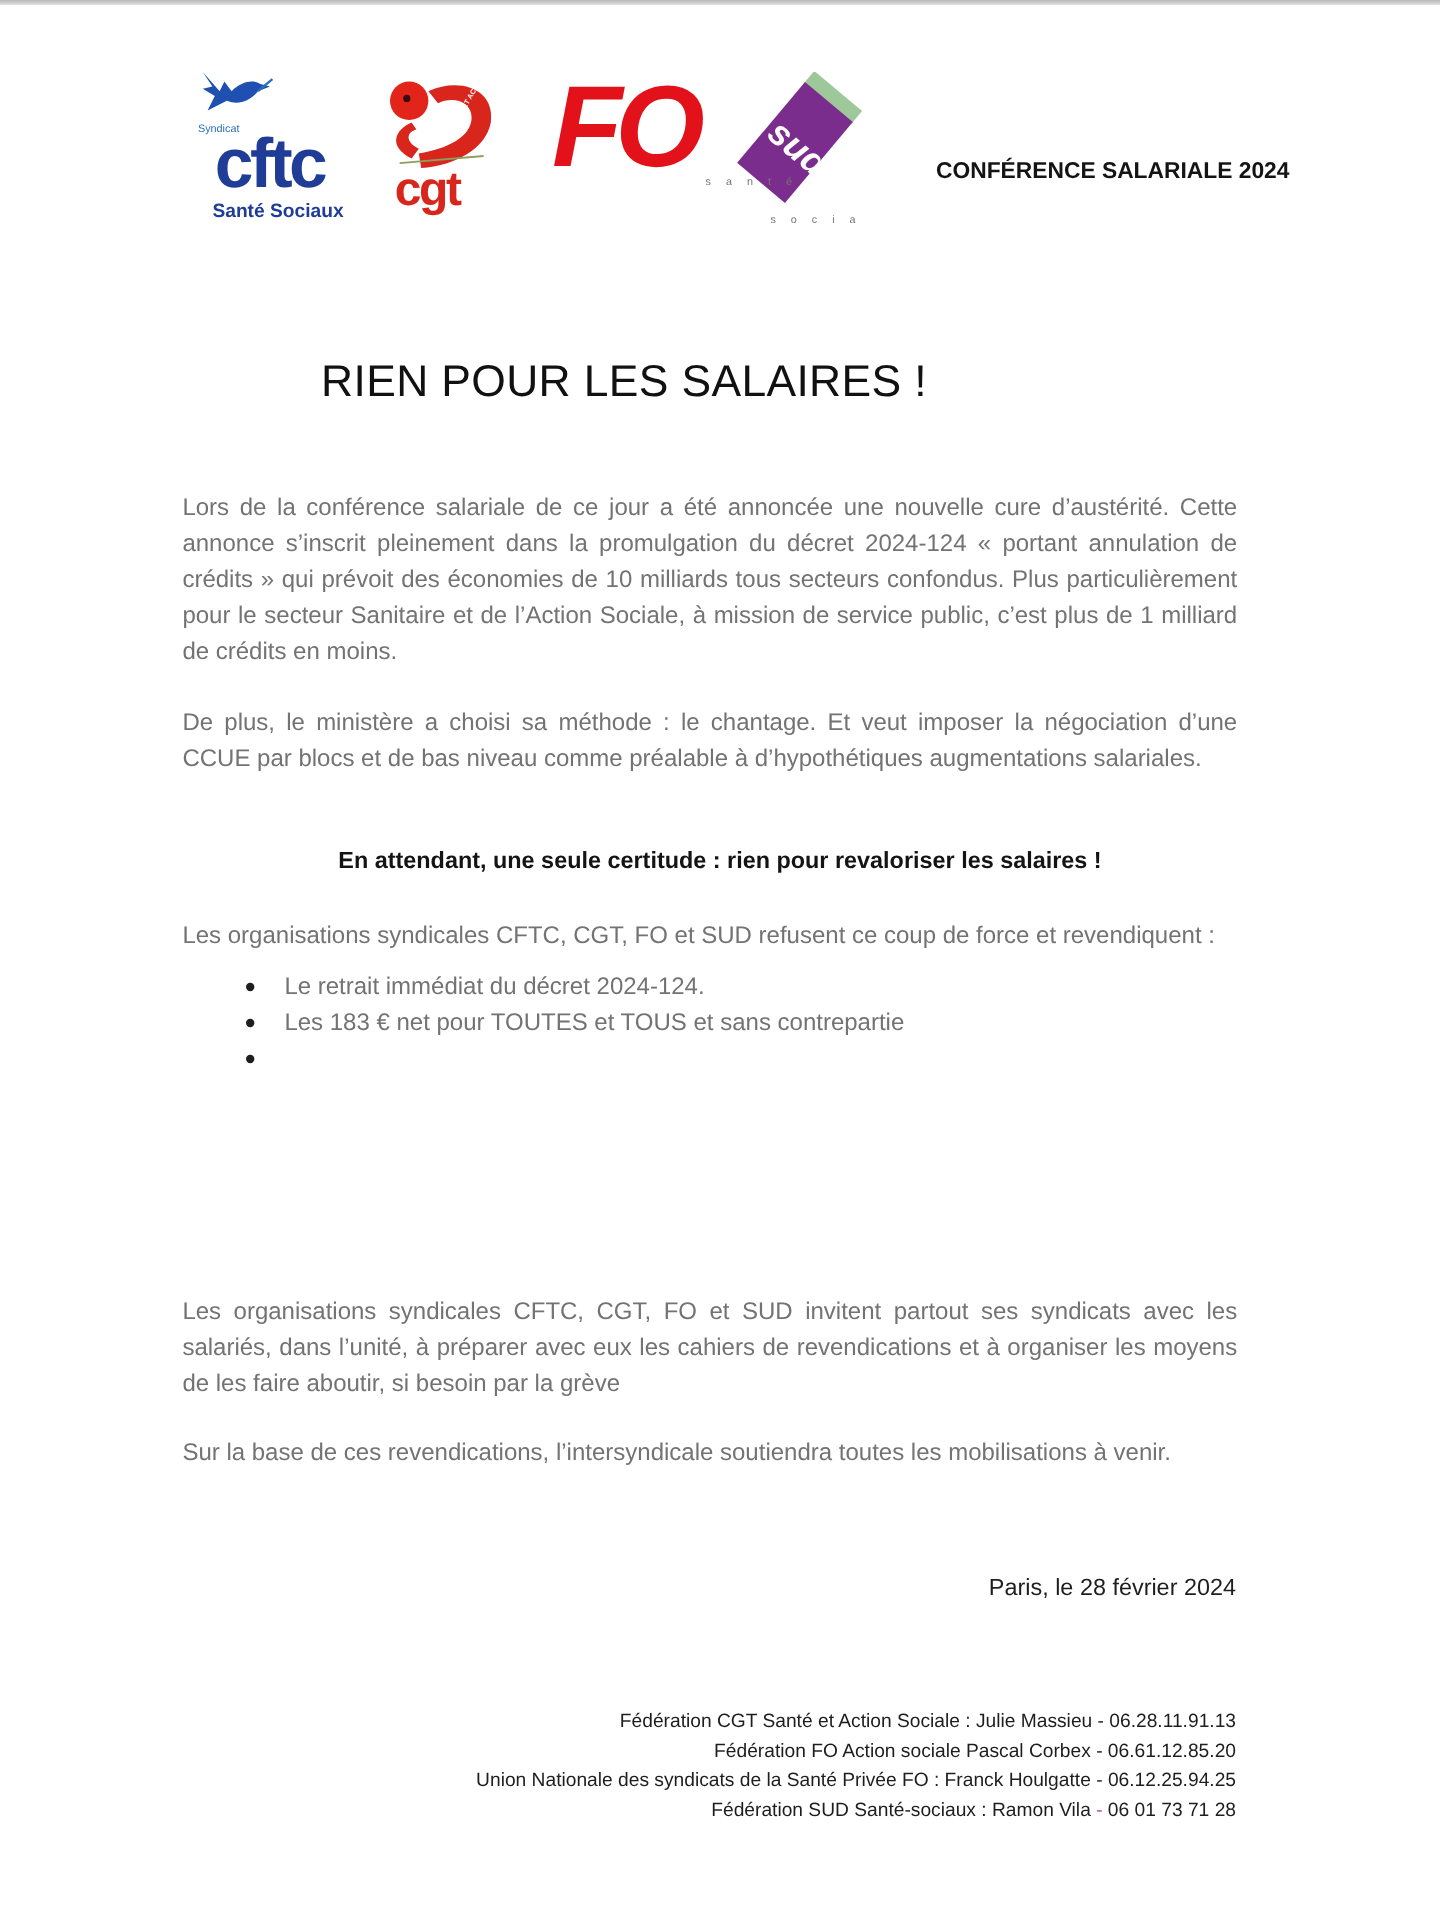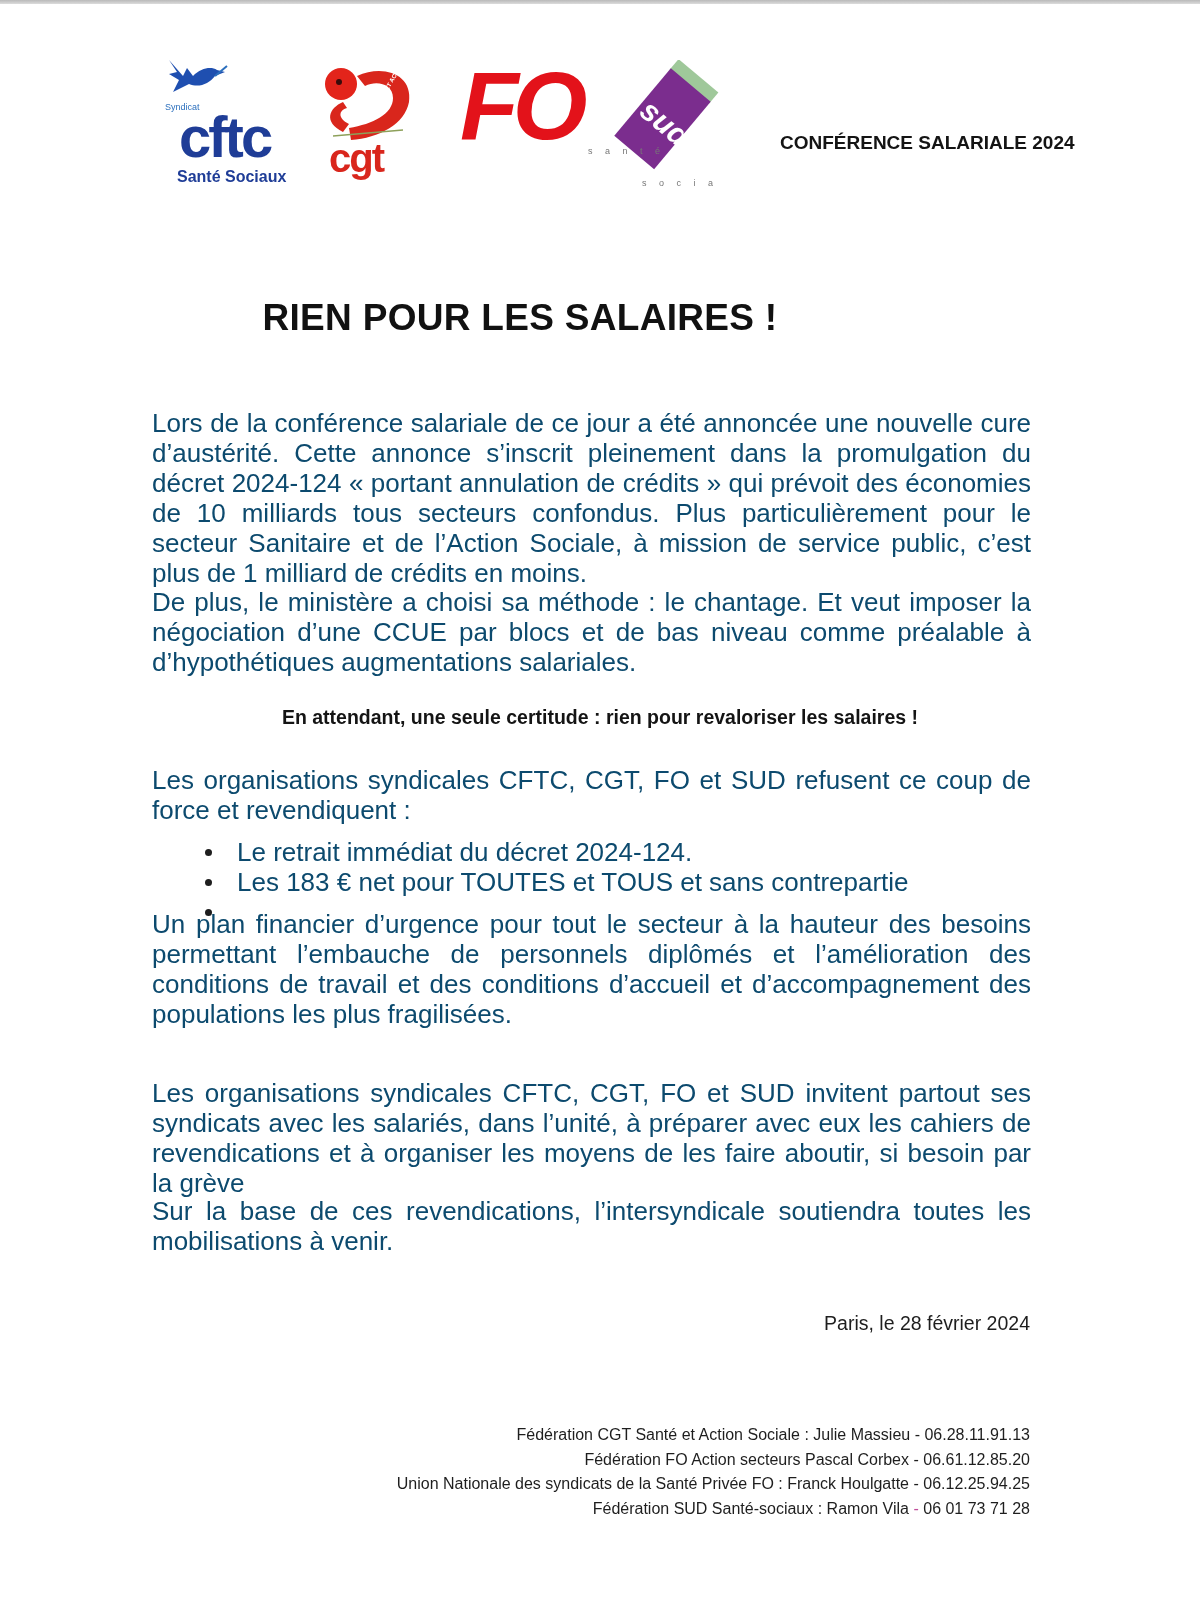--- a/index.html
+++ b/index.html
@@ -42,25 +42,25 @@
       color: #e3121a; letter-spacing: -6px; line-height: 1;
     }
     
     .sud { left: 580px; top: 60px; width: 145px; height: 145px; }
     .conf-title {
       position: absolute; left: 780px; top: 132px; font-size: 19px; font-weight: bold; color: #141414;
       white-space: nowrap;
     }
     .main-title {
       position: absolute; left: 0; width: 1040px; top: 297px; text-align: center;
-      font-size: 37px; font-weight: bold; color: #111; letter-spacing: 0.3px;
+      font-size: 37px; font-weight: normal; color: #111; letter-spacing: 0.3px;
     }
     .body-text {
       position: absolute; left: 152px; width: 879px;
-      font-size: 26px; line-height: 30px; text-align: justify; color: #0c4a6e;
+      font-size: 20px; line-height: 30px; text-align: justify; color: #737373;
     }
     .body-text p { margin: 0; }
     .p1 { top: 408px; }
     .p2 { top: 587px; }
     .highlight {
       position: absolute; left: 0; width: 1200px; top: 706px; text-align: center;
       font-size: 19.5px; font-weight: bold; color: #141414;
     }
     .p3 { top: 765px; }
     .bullets { list-style: none; margin: 12px; padding: 0 0 0 0; }
@@ -139,31 +139,30 @@
 
 <div class="highlight">En attendant, une seule certitude : rien pour revaloriser les salaires !</div>
 
 <div class="body-text p3">
   <p>Les organisations syndicales CFTC, CGT, FO et SUD refusent ce coup de force et revendiquent :</p>
   <ul class="bullets">
     <li><span class="dot"></span><span>Le retrait immédiat du décret 2024-124.</span></li>
     <li><span class="dot"></span><span>Les 183 € net pour TOUTES et TOUS et sans contrepartie</span></li>
     <li><span class="dot"></span></li>
   </ul>
-  <p>Un plan financier d’urgence pour tout le secteur à la hauteur des besoins permettant l’embauche de personnels diplômés et l’amélioration des conditions de travail et des conditions d’accueil et d’accompagnement des populations les plus fragilisées.</p>
 </div>
 
 <div class="body-text p4">
   <p>Les organisations syndicales CFTC, CGT, FO et SUD invitent partout ses syndicats avec les salariés, dans l’unité, à préparer avec eux les cahiers de revendications et à organiser les moyens de les faire aboutir, si besoin par la grève</p>
 </div>
 
 <div class="body-text p5">
   <p>Sur la base de ces revendications, l’intersyndicale soutiendra toutes les mobilisations à venir.</p>
 </div>
 
 <div class="date">Paris, le 28 février 2024</div>
 
 <div class="contacts">
   <div>Fédération CGT Santé et Action Sociale : Julie Massieu - 06.28.11.91.13</div>
-  <div>Fédération FO Action secteurs Pascal Corbex - 06.61.12.85.20</div>
+  <div>Fédération FO Action sociale Pascal Corbex - 06.61.12.85.20</div>
   <div>Union Nationale des syndicats de la Santé Privée FO : Franck Houlgatte - 06.12.25.94.25</div>
   <div><span>Fédération SUD Santé-sociaux : Ramon Vila </span><span class="pink-dash">-</span><span> 06 01 73 71 28</span></div>
 </div>
 
 </body></html>

